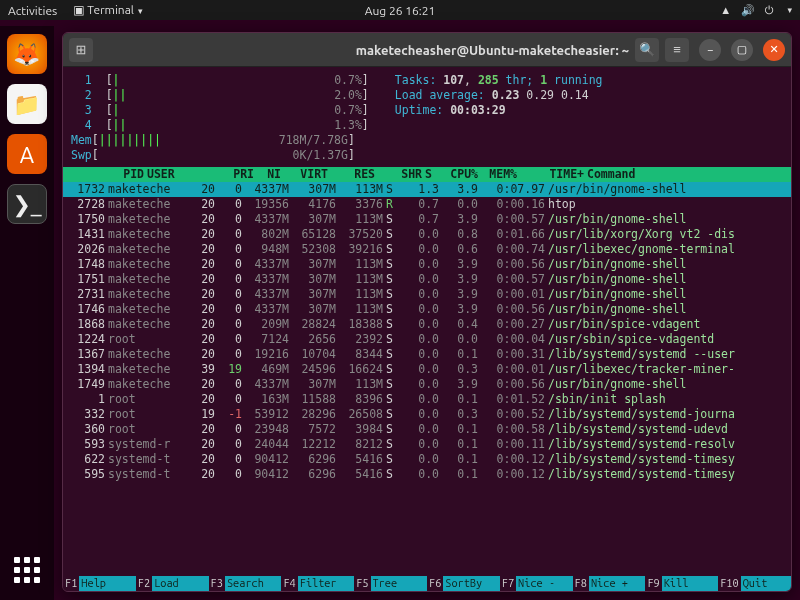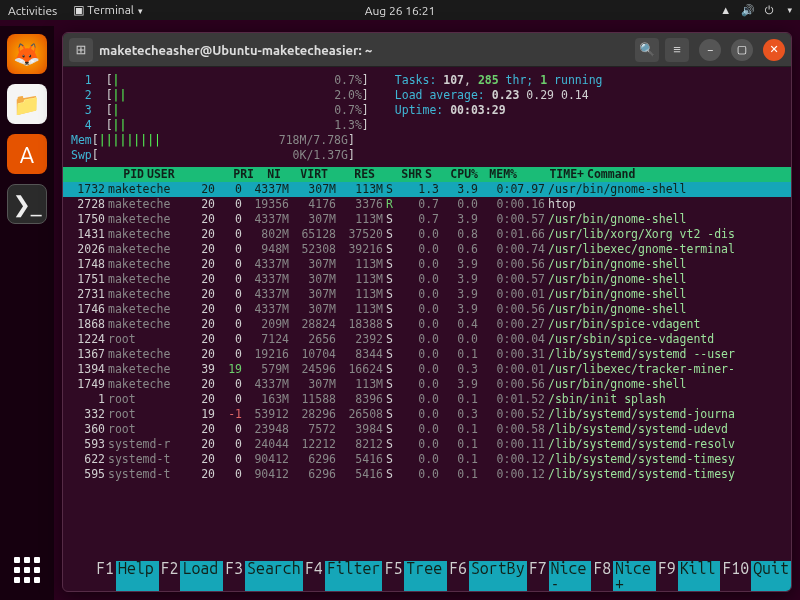--- a/index.html
+++ b/index.html
@@ -14,21 +14,21 @@
 .dock .firefox{ background:radial-gradient(circle,#ffb000,#e55300); color:#4a1a6a; }
 .dock .files{ background:#f5f5f5; color:#555; }
 .dock .store{ background:#e55300; color:#fff; }
 .dock .term{ background:#2b2b2b; color:#eee; border:1px solid #555; }
 .dock .apps{ position:absolute; bottom:10px; width:40px; height:40px; display:grid; grid-template-columns:repeat(3,6px); grid-template-rows:repeat(3,6px); gap:4px; place-content:center; }
 .dock .apps span{ width:6px; height:6px; background:#fff; border-radius:1px; }
 
 .window { position:absolute; left:62px; top:32px; width:730px; height:560px; background:#300a24; border-radius:6px; box-shadow:0 4px 20px rgba(0,0,0,0.6); display:flex; flex-direction:column; overflow:hidden; border:1px solid #552b46; }
 .titlebar{ height:34px; background:#3a3a3a; display:flex; align-items:center; padding:0 6px; gap:6px; border-bottom:1px solid #222; }
 .titlebar .tbtn{ width:24px; height:24px; border-radius:4px; background:#4a4a4a; display:flex; align-items:center; justify-content:center; color:#ccc; font-size:13px; }
-.titlebar .title{ flex:1; text-align:left; color:#ddd; font-size:13px; font-weight:600; }
+.titlebar .title{ flex:1; text-align:right; color:#ddd; font-size:13px; font-weight:600; }
 .titlebar .wbtn{ width:22px; height:22px; border-radius:50%; display:flex; align-items:center; justify-content:center; font-size:11px; color:#fff; background:#555; margin-left:4px;}
 .titlebar .close{ background:#e95420; }
 
 .termbody{ flex:1; padding:6px 8px 0 8px; font-family:"DejaVu Sans Mono","Ubuntu Mono",monospace; font-size:11.5px; line-height:15px; color:#d0d0d0; overflow:hidden; }
 
 .meters{ display:flex; gap:26px; }
 .meters .mleft{ }
 .mrow{ white-space:pre; }
 .mlab{ color:#3fb7d6; }
 .bar{ color:#5f5; }
@@ -55,21 +55,21 @@
 .c-ni.pos{ color:#6dcf6d; }
 .c-v{ color:#888; }
 .c-s{ color:#d0d0d0; }
 .c-s.run{ color:#6dcf6d; }
 .c-cpu,.c-mem{ color:#888; }
 .c-time{ color:#888; }
 .c-cmd{ color:#d0d0d0; }
 .c-cmd.sys{ color:#9be29b; }
 .prow.sel span{ color:#10221a !important; }
 
-.fnbar{ position:absolute; left:0; right:0; bottom:0; display:flex; font-family:"Ubuntu Mono",monospace; font-size:16px;margin-left:31px; }
+.fnbar{ position:absolute; left:0; right:0; bottom:0; display:flex; font-family:"Ubuntu Mono",monospace; font-size:11px; }
 .fnbar .fn{ flex:1; display:flex; }
 .fnbar .fk{ background:#300a24; color:#d0d0d0; padding:0 2px; }
 .fnbar .fl{ background:#15a6b8; color:#10221a; flex:1; padding:0 2px; overflow:hidden; }
 </style>
 </head>
 <body>
 
 <div class="topbar">
   <span>Activities</span>
   <span style="margin-left:16px">▣ <span>Terminal</span><span class="dd">▾</span></span>
@@ -310,21 +310,21 @@
           <span class="c-cpu r">0.0</span>
           <span class="c-mem r">0.1</span>
           <span class="c-time r">0:00.31</span>
           <span class="c-cmd sys l">/lib/systemd/systemd --user</span>
         </div>
         <div class="prow">
           <span class="c-pid r">1394</span>
           <span class="c-user l">maketeche</span>
           <span class="c-pri r">39</span>
           <span class="c-ni pos r">19</span>
-          <span class="c-v r">579M</span>
+          <span class="c-v r">469M</span>
           <span class="c-v r">24596</span>
           <span class="c-v r">16624</span>
           <span class="c-s l">S</span>
           <span class="c-cpu r">0.0</span>
           <span class="c-mem r">0.3</span>
           <span class="c-time r">0:00.01</span>
           <span class="c-cmd sys l">/usr/libexec/tracker-miner-</span>
         </div>
         <div class="prow">
           <span class="c-pid r">1749</span>

